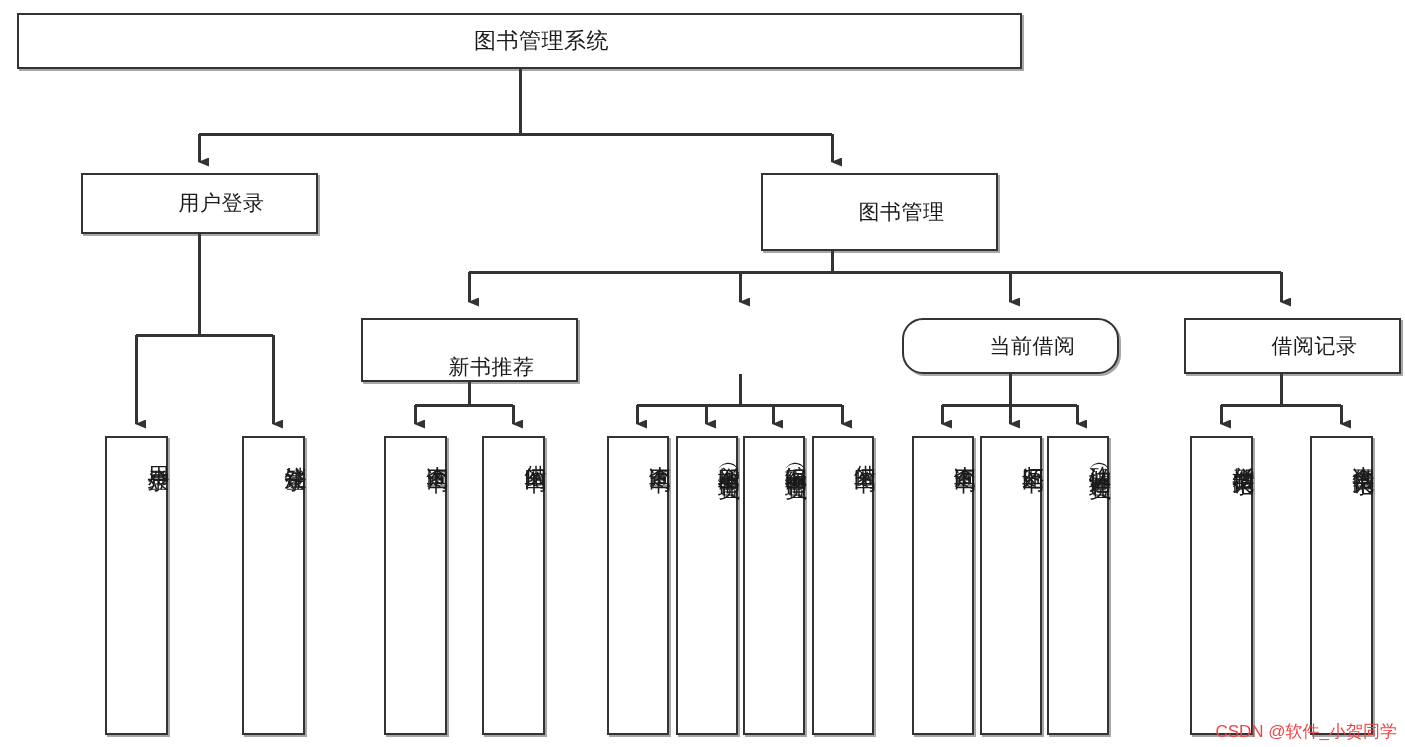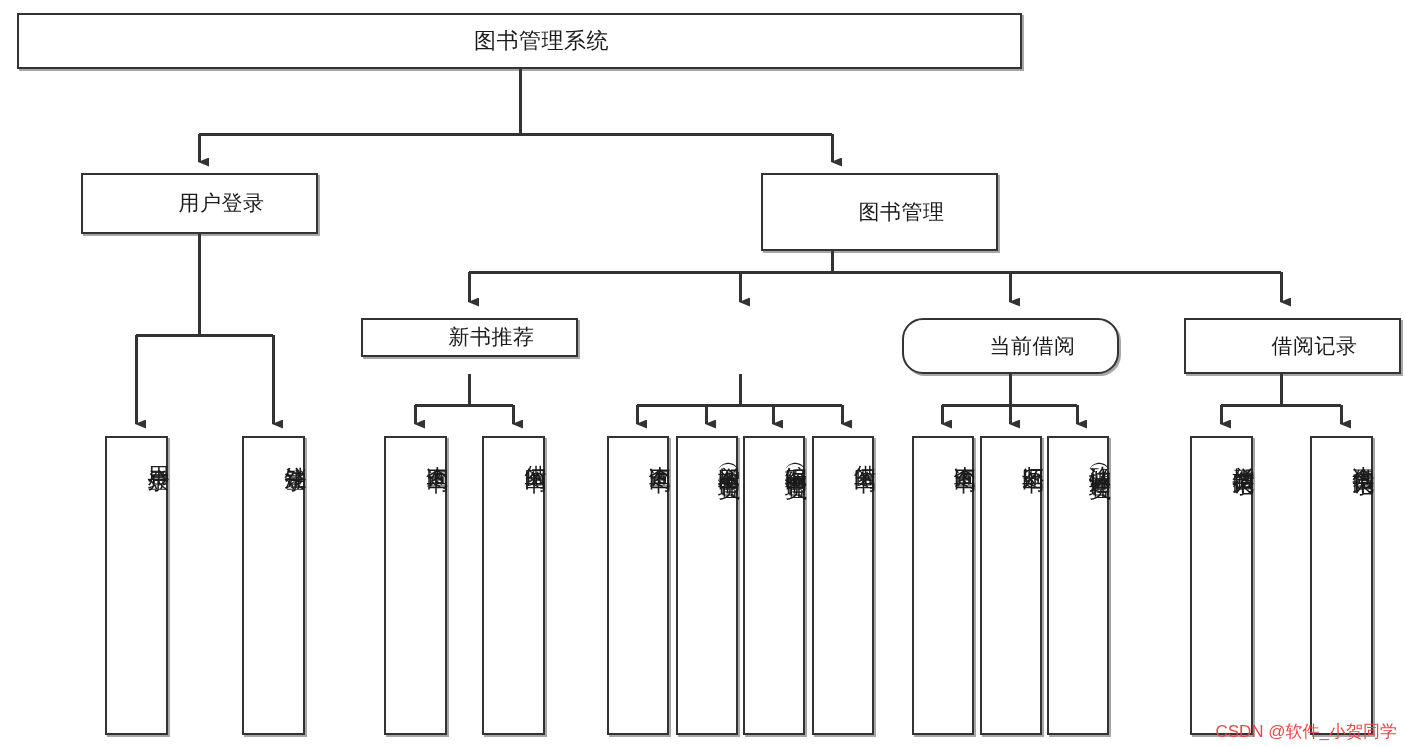--- a/index.html
+++ b/index.html
@@ -132,21 +132,21 @@
     <span class="node-label">图书管理系统</span>
   </div>
 
   <div class="node horizontal" style="left:81px; top:173px; width:237px; height:61px;">
     <span class="node-label">用户登录</span>
   </div>
   <div class="node horizontal" style="left:713px; top:173px; width:237px; height:78px;margin-left:48px;">
     <span class="node-label">图书管理</span>
   </div>
 
-  <div class="node horizontal" style="left:361px; top:318px; width:217px; height:39px;">
+  <div class="node horizontal" style="left:361px; top:318px; width:217px; height:64px;align-items:flex-end;">
     <span class="node-label">新书推荐</span>
   </div>
   <div class="node horizontal" style="left:902px; top:318px; width:217px; height:56px;border-radius:21px;">
     <span class="node-label">当前借阅</span>
   </div>
   <div class="node horizontal" style="left:1172px; top:318px; width:217px; height:56px;margin-left:12px;">
     <span class="node-label">借阅记录</span>
   </div>
 
   <div class="node vertical" style="left:105px; top:436px; width:63px; height:299px;">

